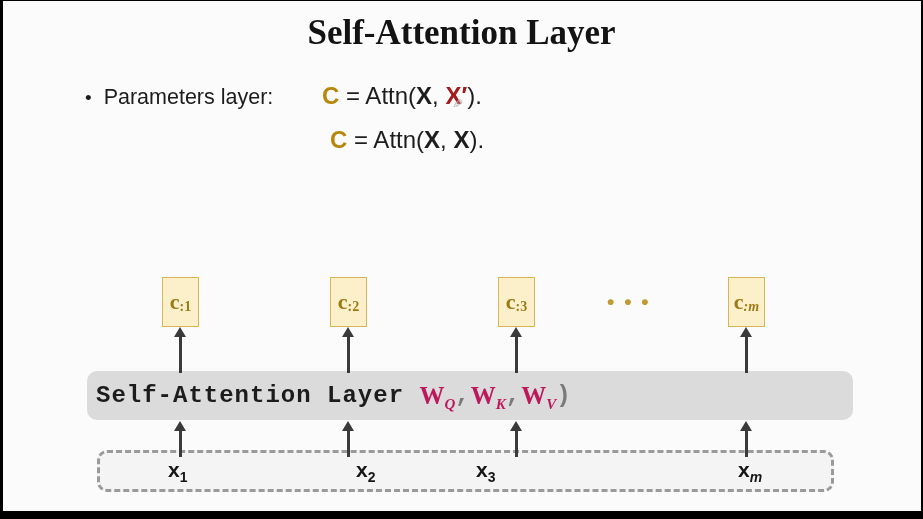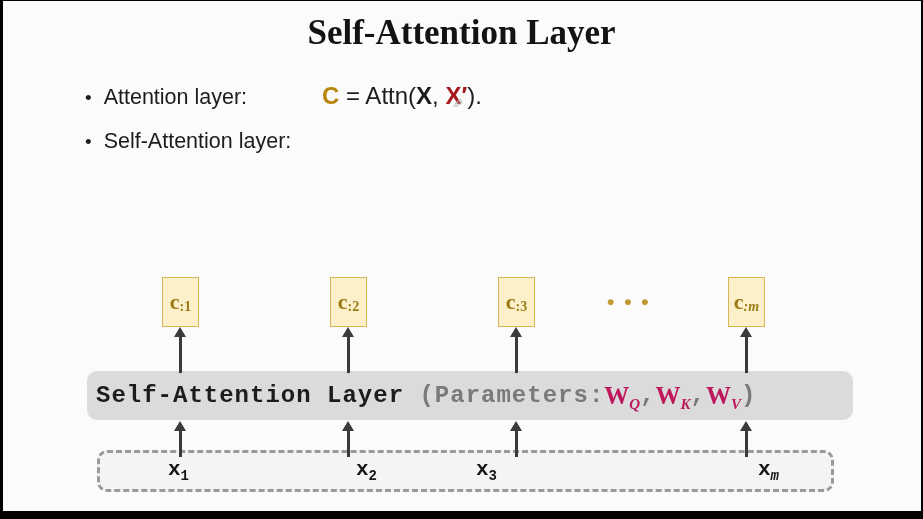--- a/index.html
+++ b/index.html
@@ -43,41 +43,41 @@
                font-family:"Liberation Mono", monospace; font-weight:bold; font-size:24px;
                letter-spacing:1px; white-space:nowrap; }
   .bar-name { color:#1c1c1c; }
   .bar-params { color:#7a7a7a; }
   .w-group { font-family:"Liberation Serif", serif; color:#be185d; font-weight:bold; font-size:25px; letter-spacing:0; }
   .w-group .sub { font-size:15px; font-style:italic; }
 
   
   .input-box { position:absolute; left:97px; top:450px; width:737px; height:42px; background:#f4f4f4;
                border:3px dashed #9a9a9a; border-radius:10px; z-index:1; }
-  .x-label { position:absolute; top:458px; z-index:4; font-family:Liberation Mono, monospace;
+  .x-label { position:absolute; top:458px; z-index:4; font-family:Liberation Sans, sans-serif;
              font-weight:bold; font-size:21px; color:#161616; white-space:nowrap; }
 </style>
 </head>
 <body>
 
 <div class="stage">
   <div class="slide"></div>
 
   <div class="title">Self-Attention Layer</div>
 
   <div class="bullet-line" style="left:85px; top:85px;">
-    <span class="bullet-dot">•</span><span>Attention layer:</span>
+    <span class="bullet-dot">•</span><span>Parameters layer:</span>
   </div>
   <div class="formula" style="left:322px; top:82px;">
     <span class="gold">C</span><span> = Attn(</span><b>X</b><span>, </span><span class="red">X</span><span class="red">′</span><span>).</span>
     <span class="pencil-icon" style="left:130px; top:14px;">✎</span>
   </div>
 
-  <div class="bullet-line" style="left:85px; top:129px;">
-    <span class="bullet-dot">•</span><span>Self-Attention layer:</span>
+  <div class="formula" style="left:330px; top:126px;">
+    <span class="gold">C</span><span> = Attn(</span><b>X</b><span>, </span><b>X</b><span>).</span>
   </div>
 
   <div class="c-box" style="left:162px;">
     <span>c</span>
       <span class="sub">:1</span>
   </div>
   <div class="c-box" style="left:330px;">
     <span>c</span>
       <span class="sub">:2</span>
   </div>
@@ -96,21 +96,20 @@
   <div class="arrow-head" style="left:341.5px; top:327px;"></div>
   <div class="arrow-line" style="left:346.5px; top:337px; height:36px;"></div>
   <div class="arrow-head" style="left:509.5px; top:327px;"></div>
   <div class="arrow-line" style="left:514.5px; top:337px; height:36px;"></div>
   <div class="arrow-head" style="left:739.5px; top:327px;"></div>
   <div class="arrow-line" style="left:744.5px; top:337px; height:36px;"></div>
 
   <div class="layer-bar">
     <span class="bar-name">Self-Attention Layer</span>
       <span class="bar-params">&nbsp;</span>
-      <span class="bar-params">(Parameters: </span>
       <span class="w-group"><span>W</span><span class="sub">Q</span></span>
       <span class="bar-params">, </span>
       <span class="w-group"><span>W</span><span class="sub">K</span></span>
       <span class="bar-params">, </span>
       <span class="w-group"><span>W</span><span class="sub">V</span></span>
       <span class="bar-params">)</span>
   </div>
 
   <div class="arrow-head" style="left:173.5px; top:421px;"></div>
   <div class="arrow-line" style="left:178.5px; top:430px; height:27px;"></div>
@@ -125,17 +124,17 @@
 
   <div class="x-label" style="left:168px;">
     <span>x</span><span class="sub">1</span>
   </div>
   <div class="x-label" style="left:356px;">
     <span>x</span><span class="sub">2</span>
   </div>
   <div class="x-label" style="left:476px;">
     <span>x</span><span class="sub">3</span>
   </div>
-  <div class="x-label" style="left:758px;">
+  <div class="x-label" style="left:738px;">
     <span>x</span><span class="sub it">m</span>
   </div>
   <div class="dots dots-black" style="left:608px; top:461px; font-size:19px;">• • •</div>
 </div>
 
 </body></html>

